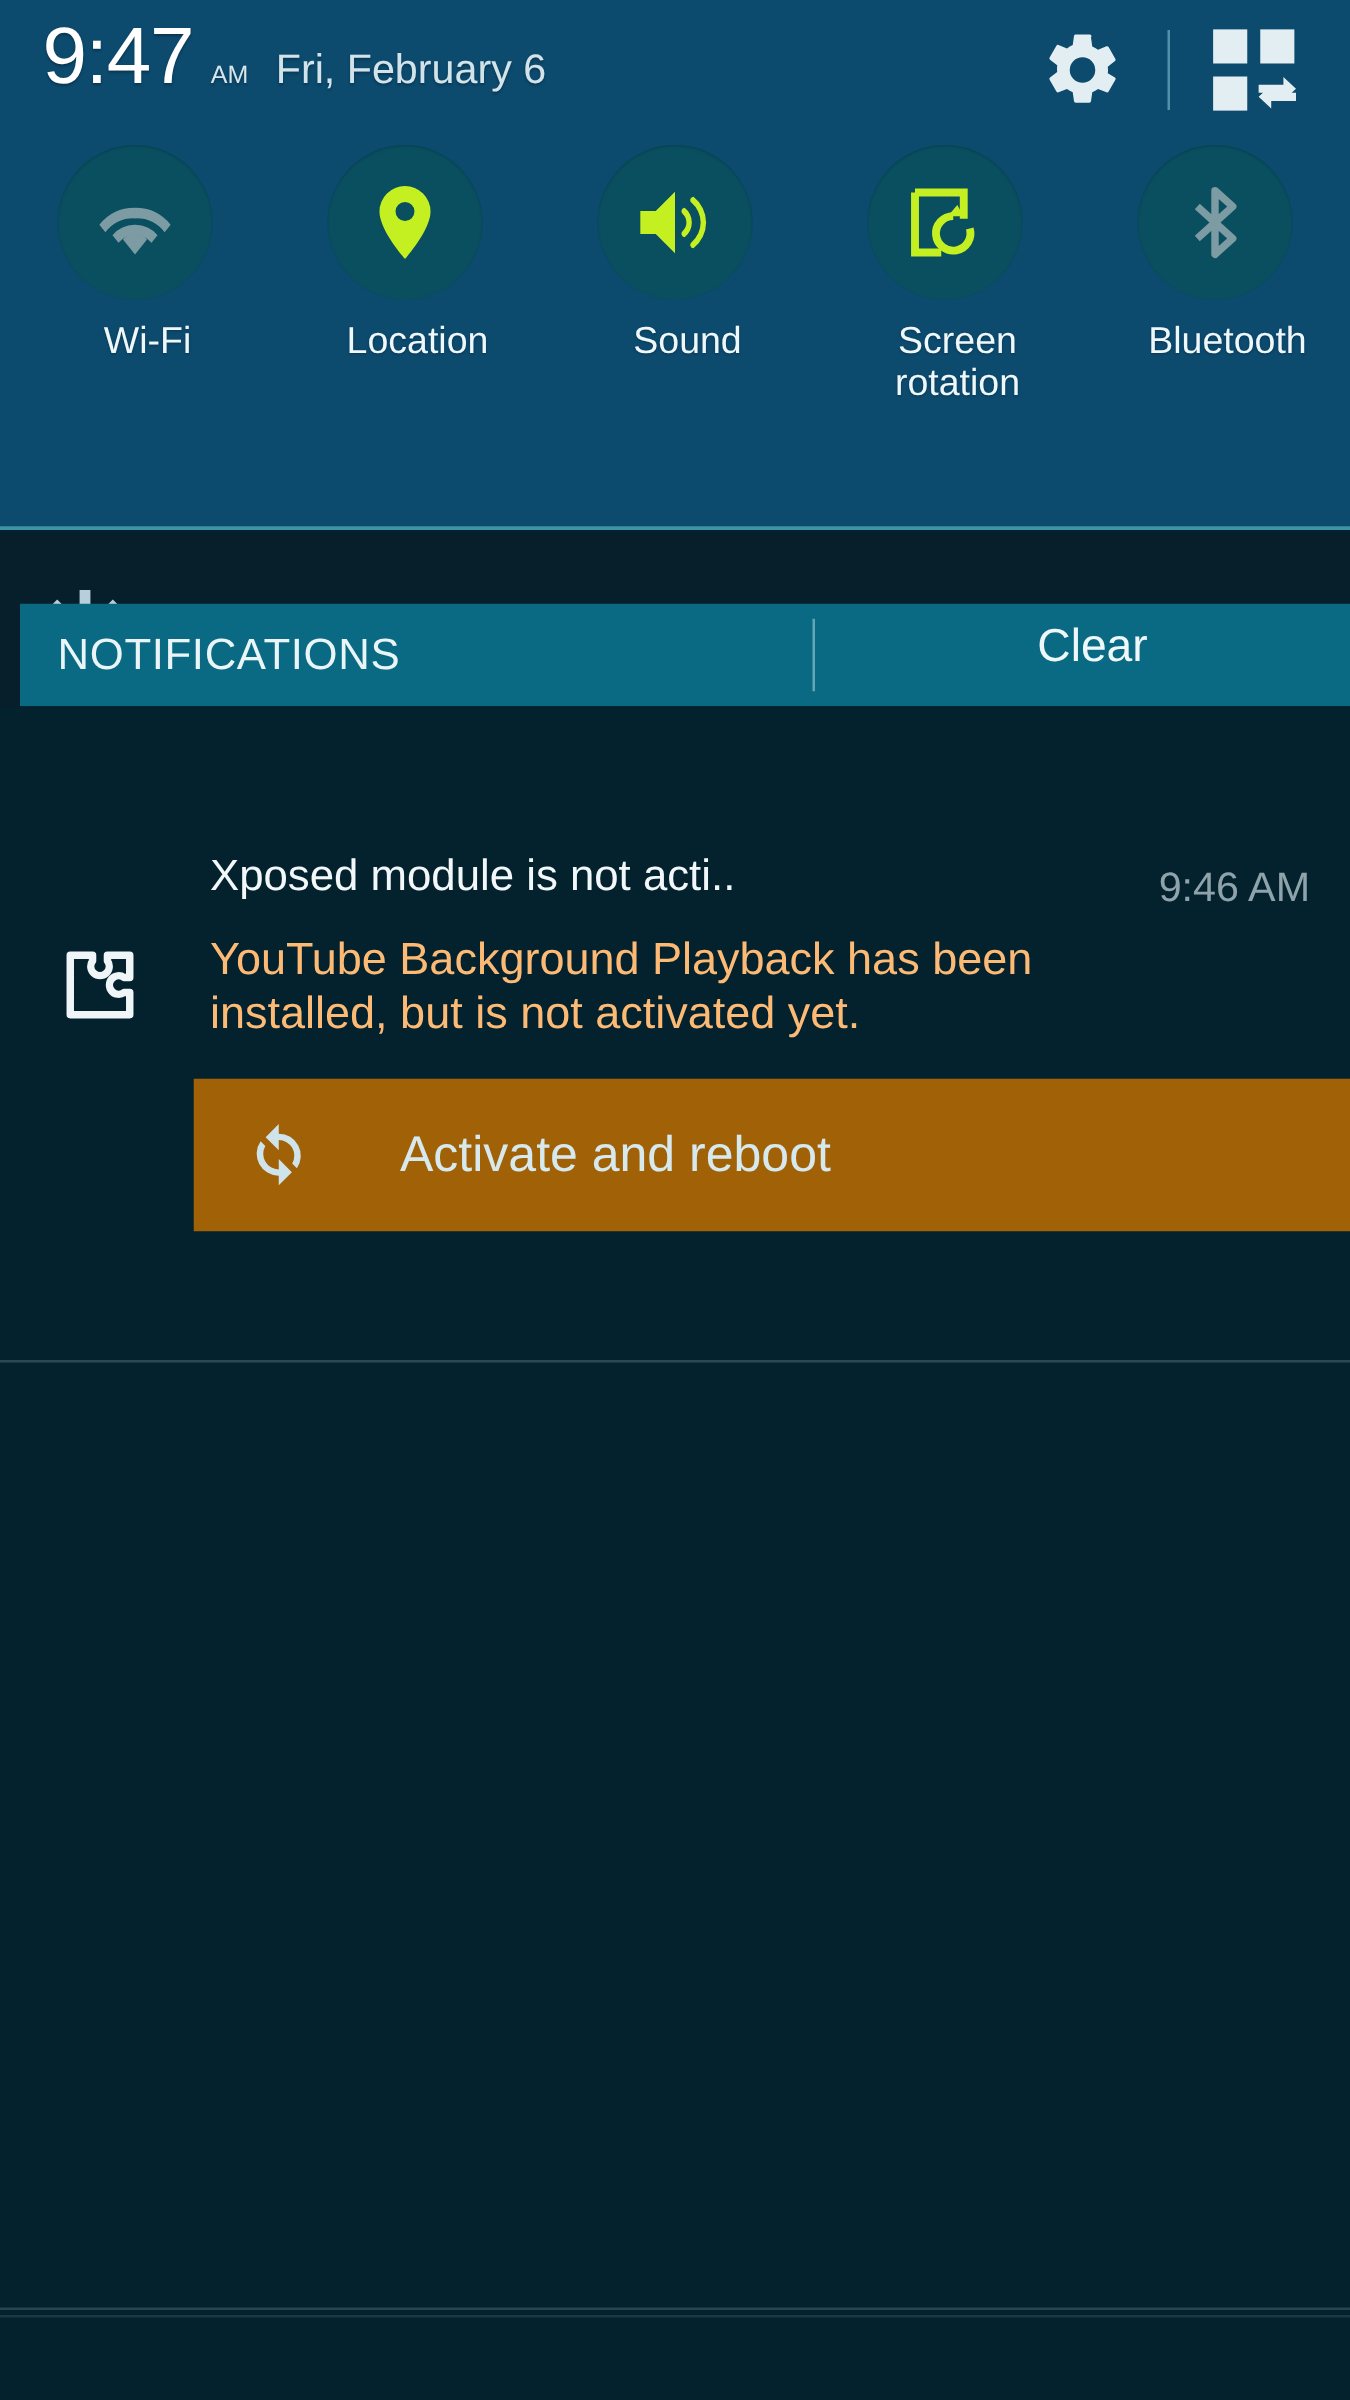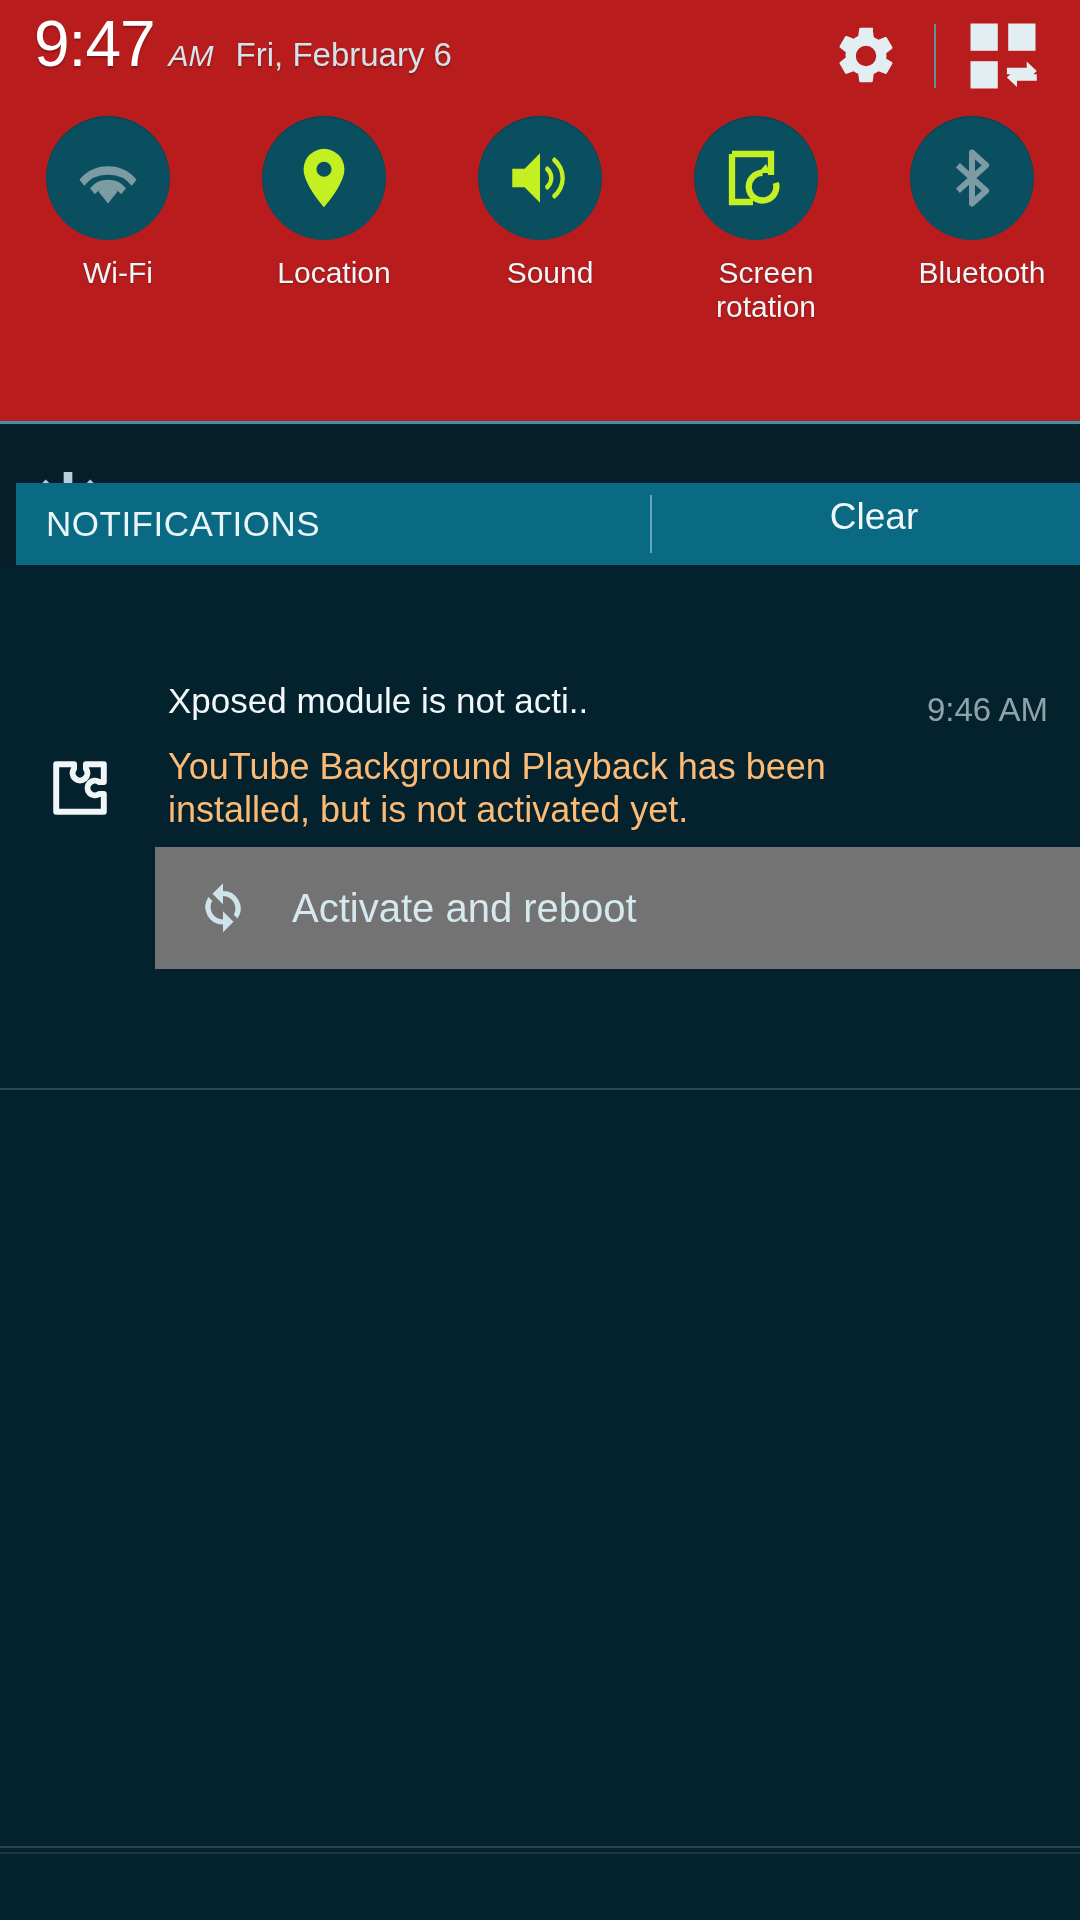--- a/index.html
+++ b/index.html
@@ -20,21 +20,21 @@
     height: 1920px;
     background: #04222e;
   }
 
   
   .quick-panel {
     position: absolute;
     left: 0; top: 0;
     width: 1080px;
     height: 424px;
-    background: #b91c1c;
+    background: #0c4a6e;
     box-sizing: border-box;
   }
   .quick-panel::after {
     content: "";
     position: absolute;
     left: 0; bottom: 0;
     width: 100%;
     height: 3px;
     background: #3f93a6;
   }
@@ -54,26 +54,25 @@
     align-items: baseline;
   }
   .clock-time {
     font-size: 64px;
     color: #ffffff;
     letter-spacing: -1px;
     line-height: 1;
     text-shadow: 0 2px 2px rgba(0,0,0,0.28);
   }
   .clock-ampm {
-    font-size: 30px;
+    font-size: 20px;
     color: #d7e6eb;
     margin-left: 14px;
     line-height: 1;
     text-shadow: 0 2px 2px rgba(0,0,0,0.25);
-    font-style: italic;
   }
   .clock-date {
     font-size: 33px;
     color: #d2e3e9;
     margin-left: 22px;
     line-height: 1;
     text-shadow: 0 2px 2px rgba(0,0,0,0.25);
   }
   .status-actions {
     position: absolute;
@@ -280,26 +279,27 @@
     left: 168px;
     top: 180px;
     width: 700px;
     font-size: 36px;
     line-height: 1.2;
     color: #fdba74;
   }
   .notif-action {
     position: absolute;
     left: 155px;
-    top: 282px;
+    top: 298px;
     width: 925px;
     height: 122px;
-    background: #737373;
-    display: flex;
-    align-items: center;
+    background: #a16207;
+    display: flex;
+    align-items: center;
+    gap: 28px;
   }
   .notif-action-icon {
     width: 60px;
     height: 60px;
     margin-left: 38px;
     flex: 0 0 auto;
   }
   .notif-action-label {
     margin-left: 39px;
     font-size: 40px;

